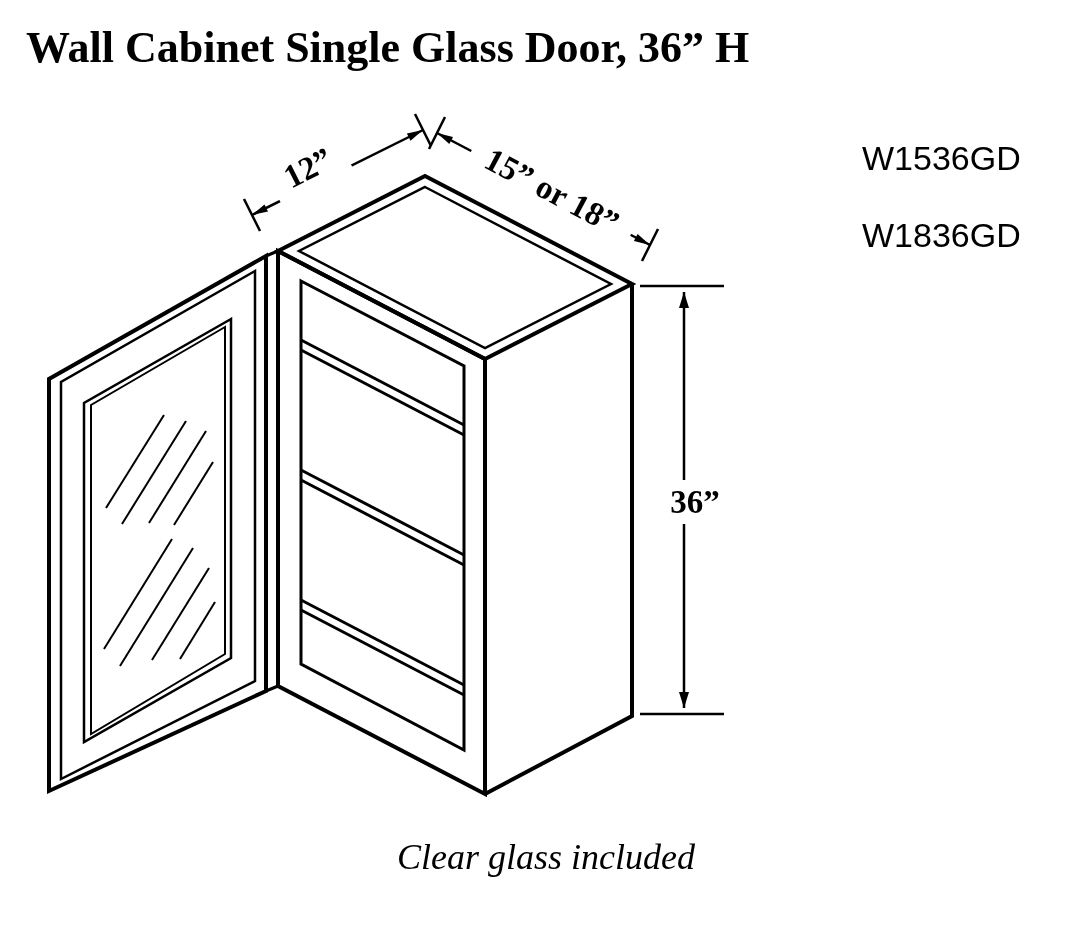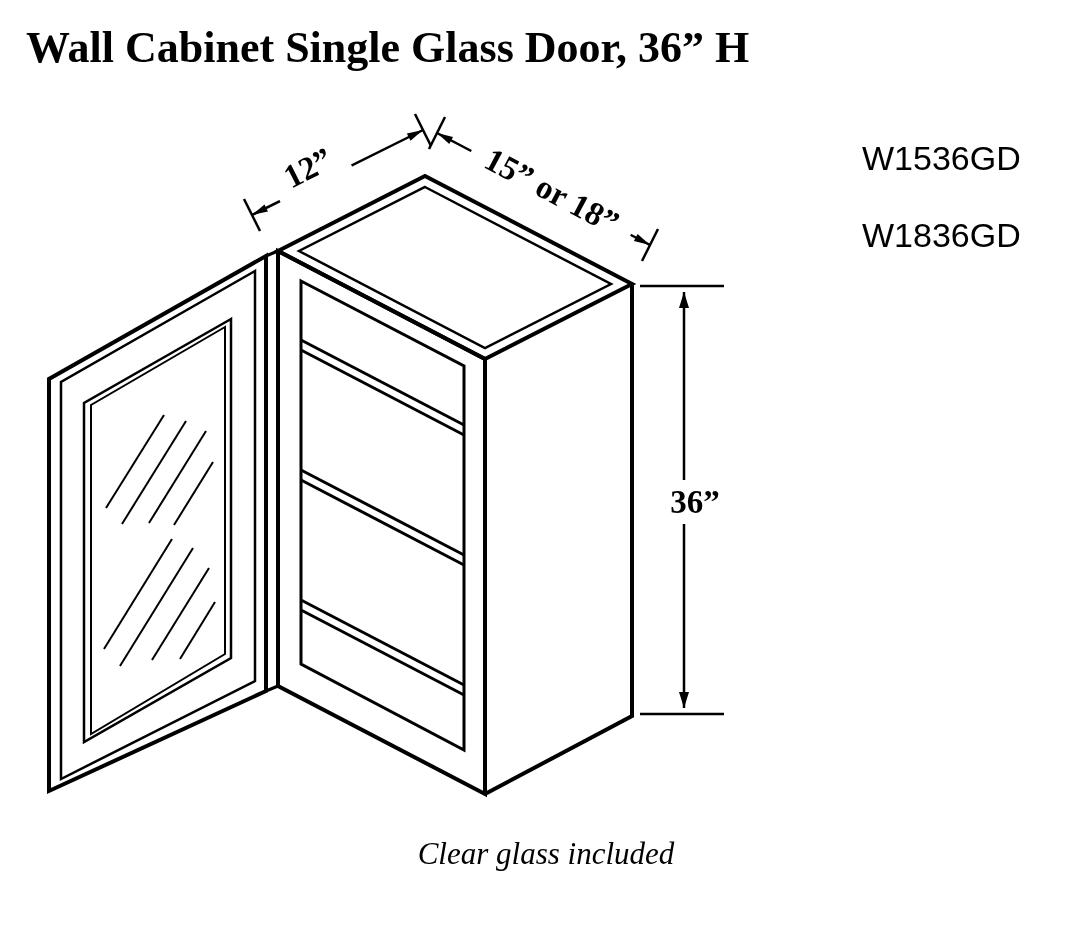--- a/index.html
+++ b/index.html
@@ -20,21 +20,21 @@
     position:absolute;left:862px;top:140px;
     font-family:"Liberation Sans", sans-serif;
     font-size:34px;color:#000;
   }
   .code{line-height:36px;}
   .code + .code{margin-top:41px;}
   .caption{
     position:absolute;left:20px;right:0;top:836px;
     text-align:center;
     font-family:"Liberation Serif", serif;
-    font-style:italic;font-size:31px;color:#000;
+    font-style:italic;font-size:36px;color:#000;
   }
   .diagram{position:absolute;left:0;top:0;}
   .dim-label{
     font-family:"Liberation Serif", serif;
     font-weight:700;font-size:33px;fill:#000;
   }
 </style>
 </head>
 <body>
 

